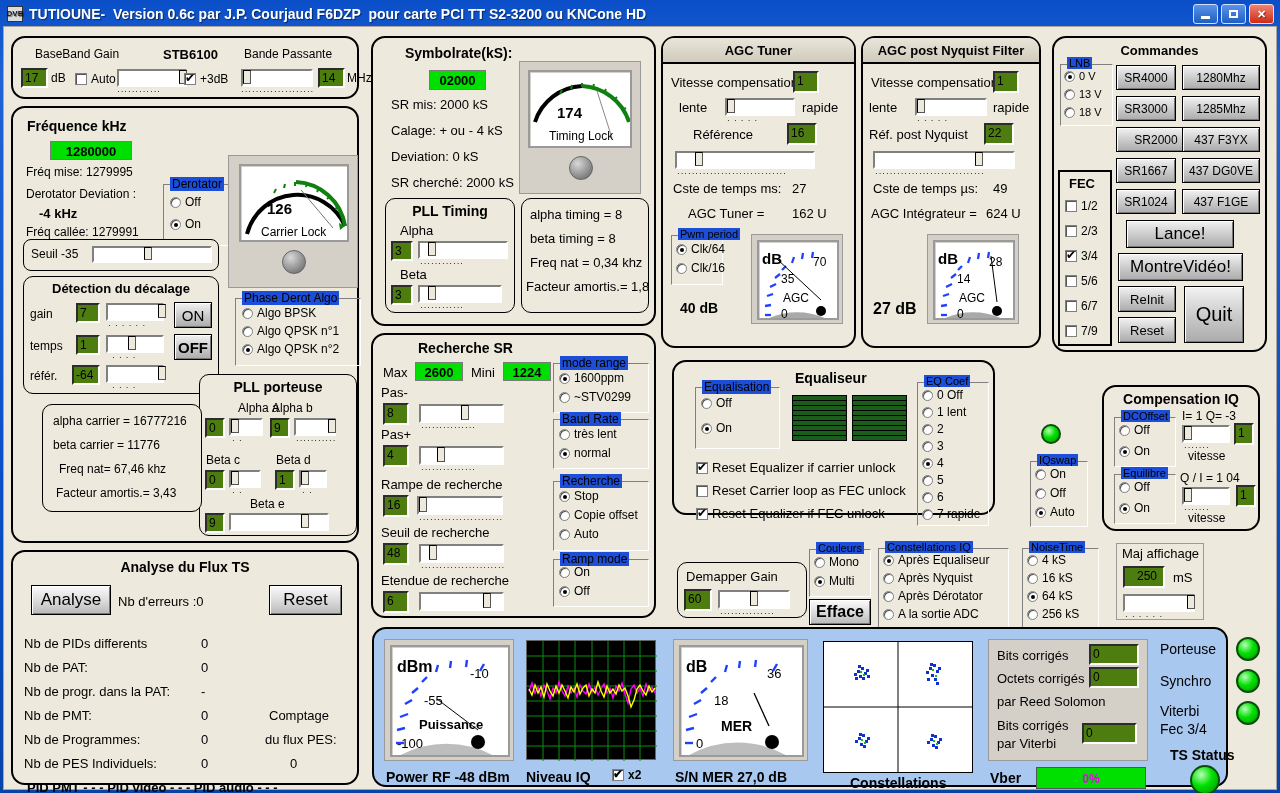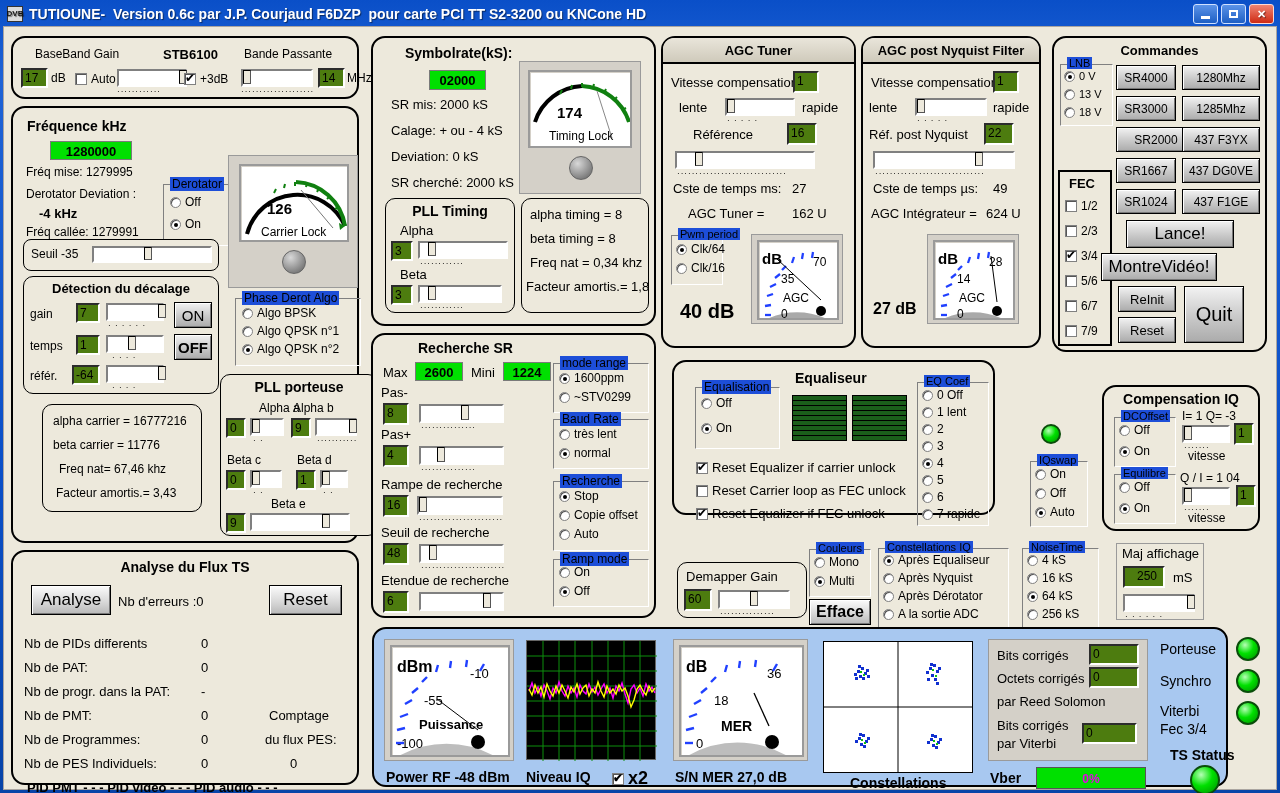--- a/index.html
+++ b/index.html
@@ -302,21 +302,21 @@
         <div class="radio" style="left:6px;top:25px;">
           <span class="dot"></span>
           <span>Algo QPSK n°1</span>
         </div>
         <div class="radio on" style="left:6px;top:43px;">
           <span class="dot"></span>
           <span>Algo QPSK n°2</span>
         </div>
       </div>
 
-      <div class="rgroup" style="left:207px;top:266px;width:158px;height:162px;border-width:1px;border-radius:10px;">
+      <div class="rgroup" style="left:186px;top:266px;width:158px;height:162px;border-width:1px;border-radius:10px;">
         <div class="gtitle" style="font-size:14px;">PLL porteuse</div>
         <div class="lbl" style="left:6px;top:26px;margin-left:32px;">Alpha a</div>
         <div class="lbl" style="left:72px;top:26px;">Alpha b</div>
         <div class="tbox" style="left:5px;top:43px;width:20px;height:20px;">0</div>
         <div class="slider" style="left:29px;top:43px;width:34px;height:18px;">
             <div class="thumb" style="left:0px;"></div>
           </div>
         <div class="ticks" style="left:32px;top:61px;">· ·</div>
         <div class="tbox" style="left:70px;top:43px;width:20px;height:20px;">9</div>
         <div class="slider" style="left:94px;top:43px;width:42px;height:18px;">
@@ -555,21 +555,21 @@
         <div class="flabel" style="font-size:11px;">Pwm period</div>
         <div class="radio on" style="left:4px;top:6px;font-size:12px;">
           <span class="dot"></span>
           <span>Clk/64</span>
         </div>
         <div class="radio" style="left:4px;top:25px;font-size:12px;">
           <span class="dot"></span>
           <span>Clk/16</span>
         </div>
       </div>
-      <div class="lbl bold" style="left:17px;top:262px;font-size:20px;">40 dB</div>
+      <div class="lbl bold" style="left:17px;top:262px;font-size:14px;">40 dB</div>
 
       <div class="smallgray" style="left:88px;top:196px;width:92px;height:90px;">
         <div class="meterbox" style="left:5px;top:5px;width:82px;height:80px;">
           <svg width="82" height="80" viewBox="0 0 82 80">
             <path d="M4,78 A70,70 0 0 1 72,78 L4,78 Z" fill="#a9a9a9" stroke="#fff" stroke-width="2"></path>
             <text x="3" y="22" font-family="Liberation Sans, sans-serif" font-size="15" font-weight="bold" fill="#000">dB</text>
             <text x="54" y="24" font-family="Liberation Sans, sans-serif" font-size="12" fill="#000">70</text>
             <text x="22" y="41" font-family="Liberation Sans, sans-serif" font-size="12" fill="#000">35</text>
             <text x="22" y="76" font-family="Liberation Sans, sans-serif" font-size="12" fill="#000">0</text>
             <text x="24" y="60" font-family="Liberation Sans, sans-serif" font-size="12" fill="#000">AGC</text>
@@ -696,21 +696,21 @@
       <div class="btn" style="left:62px;top:120px;width:60px;height:25px;">SR1667</div>
       <div class="btn" style="left:62px;top:151px;width:60px;height:25px;">SR1024</div>
 
       <div class="btn" style="left:128px;top:27px;width:78px;height:25px;">1280Mhz</div>
       <div class="btn" style="left:128px;top:58px;width:78px;height:25px;">1285Mhz</div>
       <div class="btn" style="left:128px;top:89px;width:78px;height:25px;">437 F3YX</div>
       <div class="btn" style="left:128px;top:120px;width:78px;height:25px;">437 DG0VE</div>
       <div class="btn" style="left:128px;top:151px;width:78px;height:25px;">437 F1GE</div>
 
       <div class="btn" style="left:72px;top:182px;width:108px;height:28px;font-size:17px;">Lance!</div>
-      <div class="btn" style="left:47px;top:215px;width:116px;height:28px;font-size:17px;">MontreVidéo!</div>
+      <div class="btn" style="left:64px;top:215px;width:125px;height:28px;font-size:17px;">MontreVidéo!</div>
       <div class="btn" style="left:64px;top:248px;width:58px;height:26px;font-size:13px;">ReInit</div>
       <div class="btn" style="left:64px;top:279px;width:58px;height:26px;font-size:13px;">Reset</div>
       <div class="btn" style="left:130px;top:248px;width:60px;height:57px;font-size:20px;">Quit</div>
     </div>
 
     <div class="rgroup" style="left:668px;top:333px;width:323px;height:155px;">
       <div class="lbl bold" style="left:121px;top:8px;font-size:14px;">Equaliseur</div>
 
       <div class="frame" style="left:21px;top:25px;width:85px;height:62px;">
         <div class="flabel">Equalisation</div>
@@ -958,21 +958,21 @@
               <line x1="65" y1="0" x2="65" y2="120"></line>
             <line x1="81" y1="0" x2="81" y2="120"></line>
               <line x1="97" y1="0" x2="97" y2="120"></line>
             <line x1="113" y1="0" x2="113" y2="120"></line>
           </g>
           <polyline fill="none" stroke="#ff00ff" stroke-width="1.4" points="2,50 5,42 8,52 11,46 14,55 17,44 20,50 23,58 26,47 29,52 32,41 35,50 38,55 41,45 44,52 47,47 50,56 53,44 56,50 59,53 62,43 65,51 68,46 71,54 74,48 77,43 80,52 83,47 86,57 89,45 92,50 95,42 98,53 101,62 104,48 107,44 110,52 113,47 116,55 119,43 122,50 125,46 128,52"></polyline>
           <polyline fill="none" stroke="#ffff00" stroke-width="1.4" points="2,48 5,54 8,44 11,52 14,46 17,56 20,43 23,50 26,55 29,45 32,52 35,44 38,50 41,57 44,46 47,51 50,43 53,53 56,47 59,44 62,55 65,48 68,52 71,41 74,50 77,56 80,45 83,52 86,48 89,53 92,44 95,50 98,47 101,55 104,66 107,59 110,48 113,44 116,50 119,54 122,45 125,51 128,47"></polyline>
         </svg>
       </div>
       <div class="lbl bold" style="left:152px;top:140px;font-size:14px;">Niveau IQ</div>
-      <div class="check on" style="left:238px;top:139px;font-size:18px;font-weight:bold;">
+      <div class="check on" style="left:238px;top:139px;font-size:12px;font-weight:bold;">
         <span class="bx"></span>
         <span>x2</span>
       </div>
 
       <div class="smallgray" style="left:299px;top:10px;width:135px;height:122px;">
         <div class="meterbox" style="left:5px;top:5px;width:125px;height:112px;">
           <svg width="125" height="112" viewBox="0 0 125 112">
             <path d="M3,110 A100,100 0 0 1 110,110 L3,110 Z" fill="#bdbdbd" stroke="#fff" stroke-width="2"></path>
             <text x="5" y="25" font-family="Liberation Sans, sans-serif" font-size="16" font-weight="bold" fill="#000">dB</text>
             <text x="86" y="31" font-family="Liberation Sans, sans-serif" font-size="13" fill="#000">36</text>

